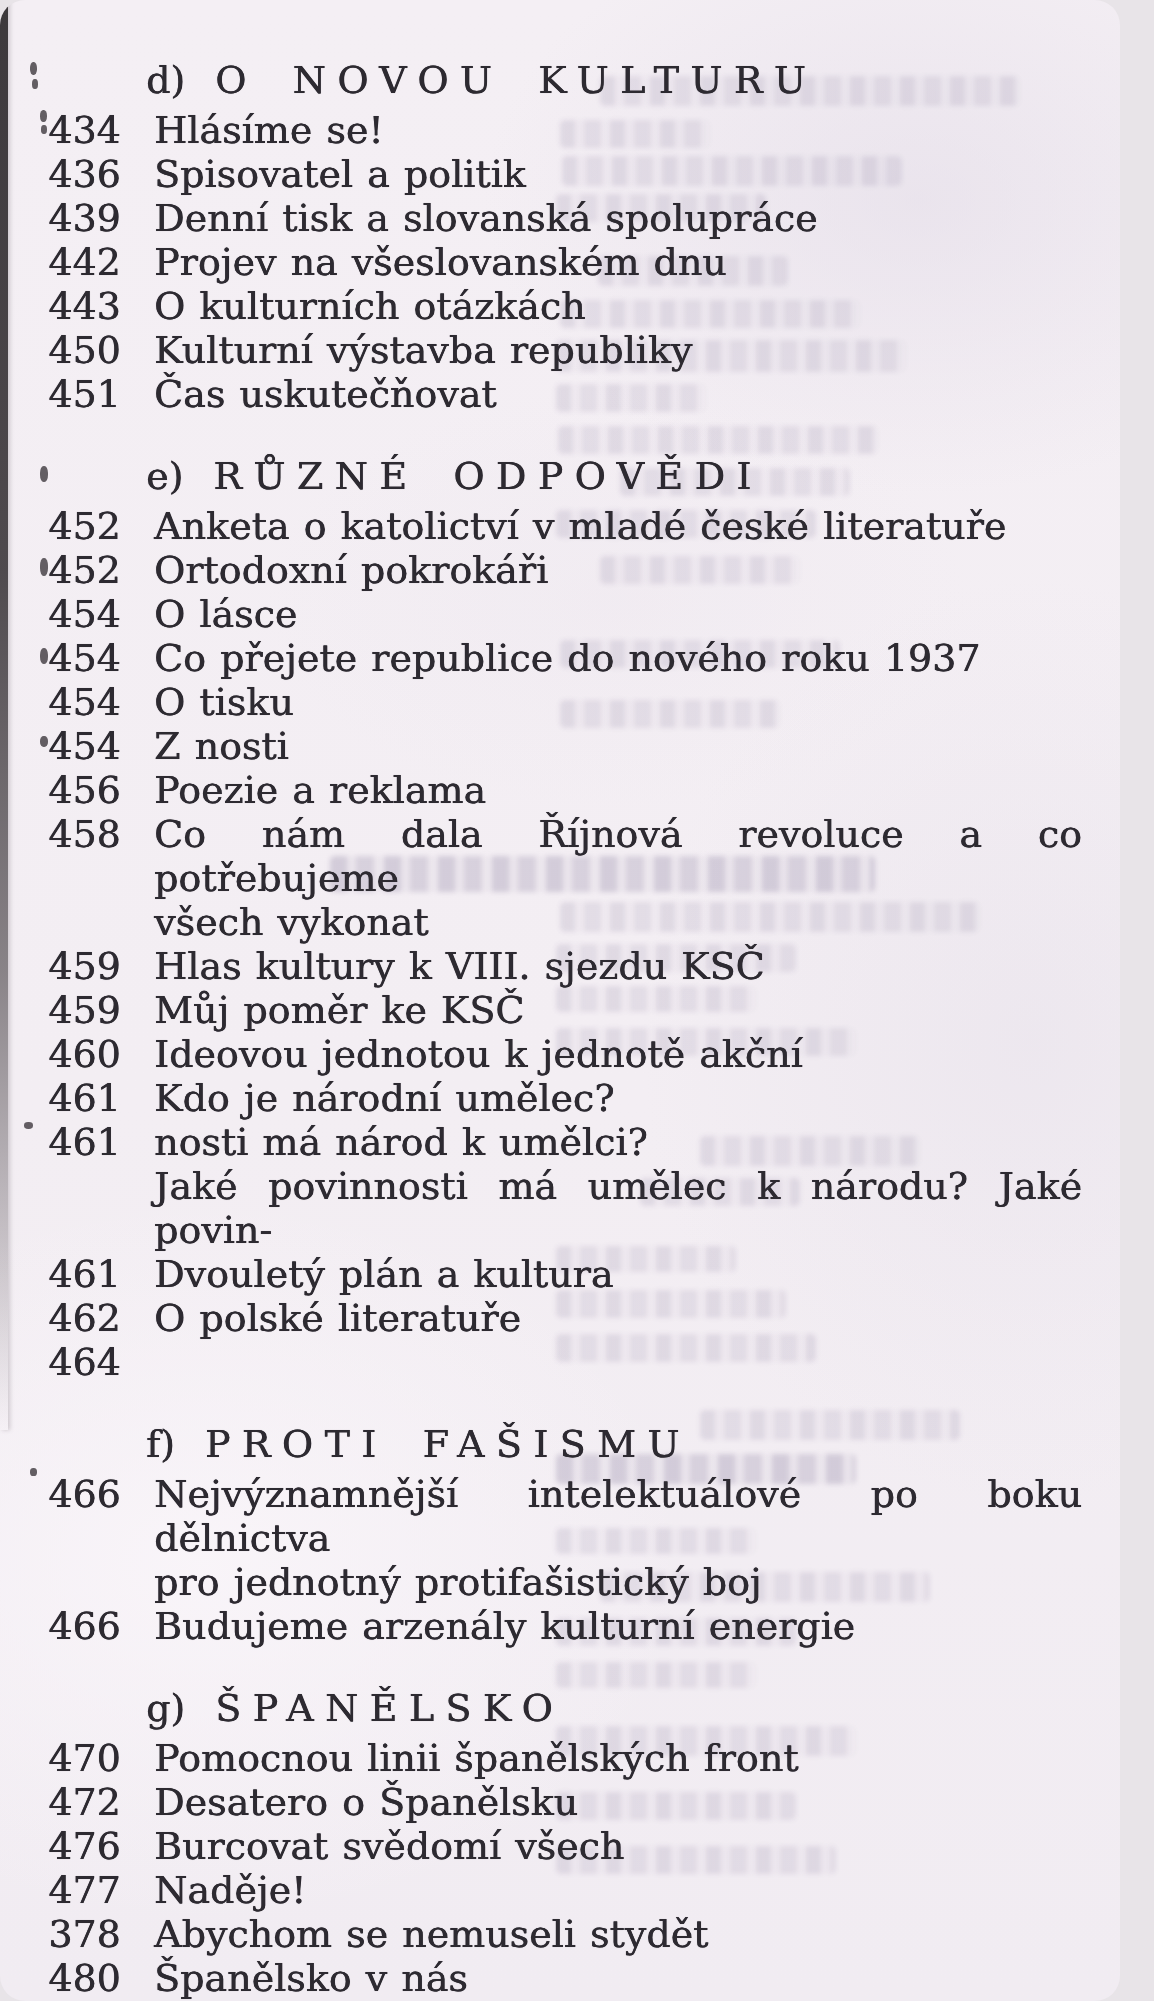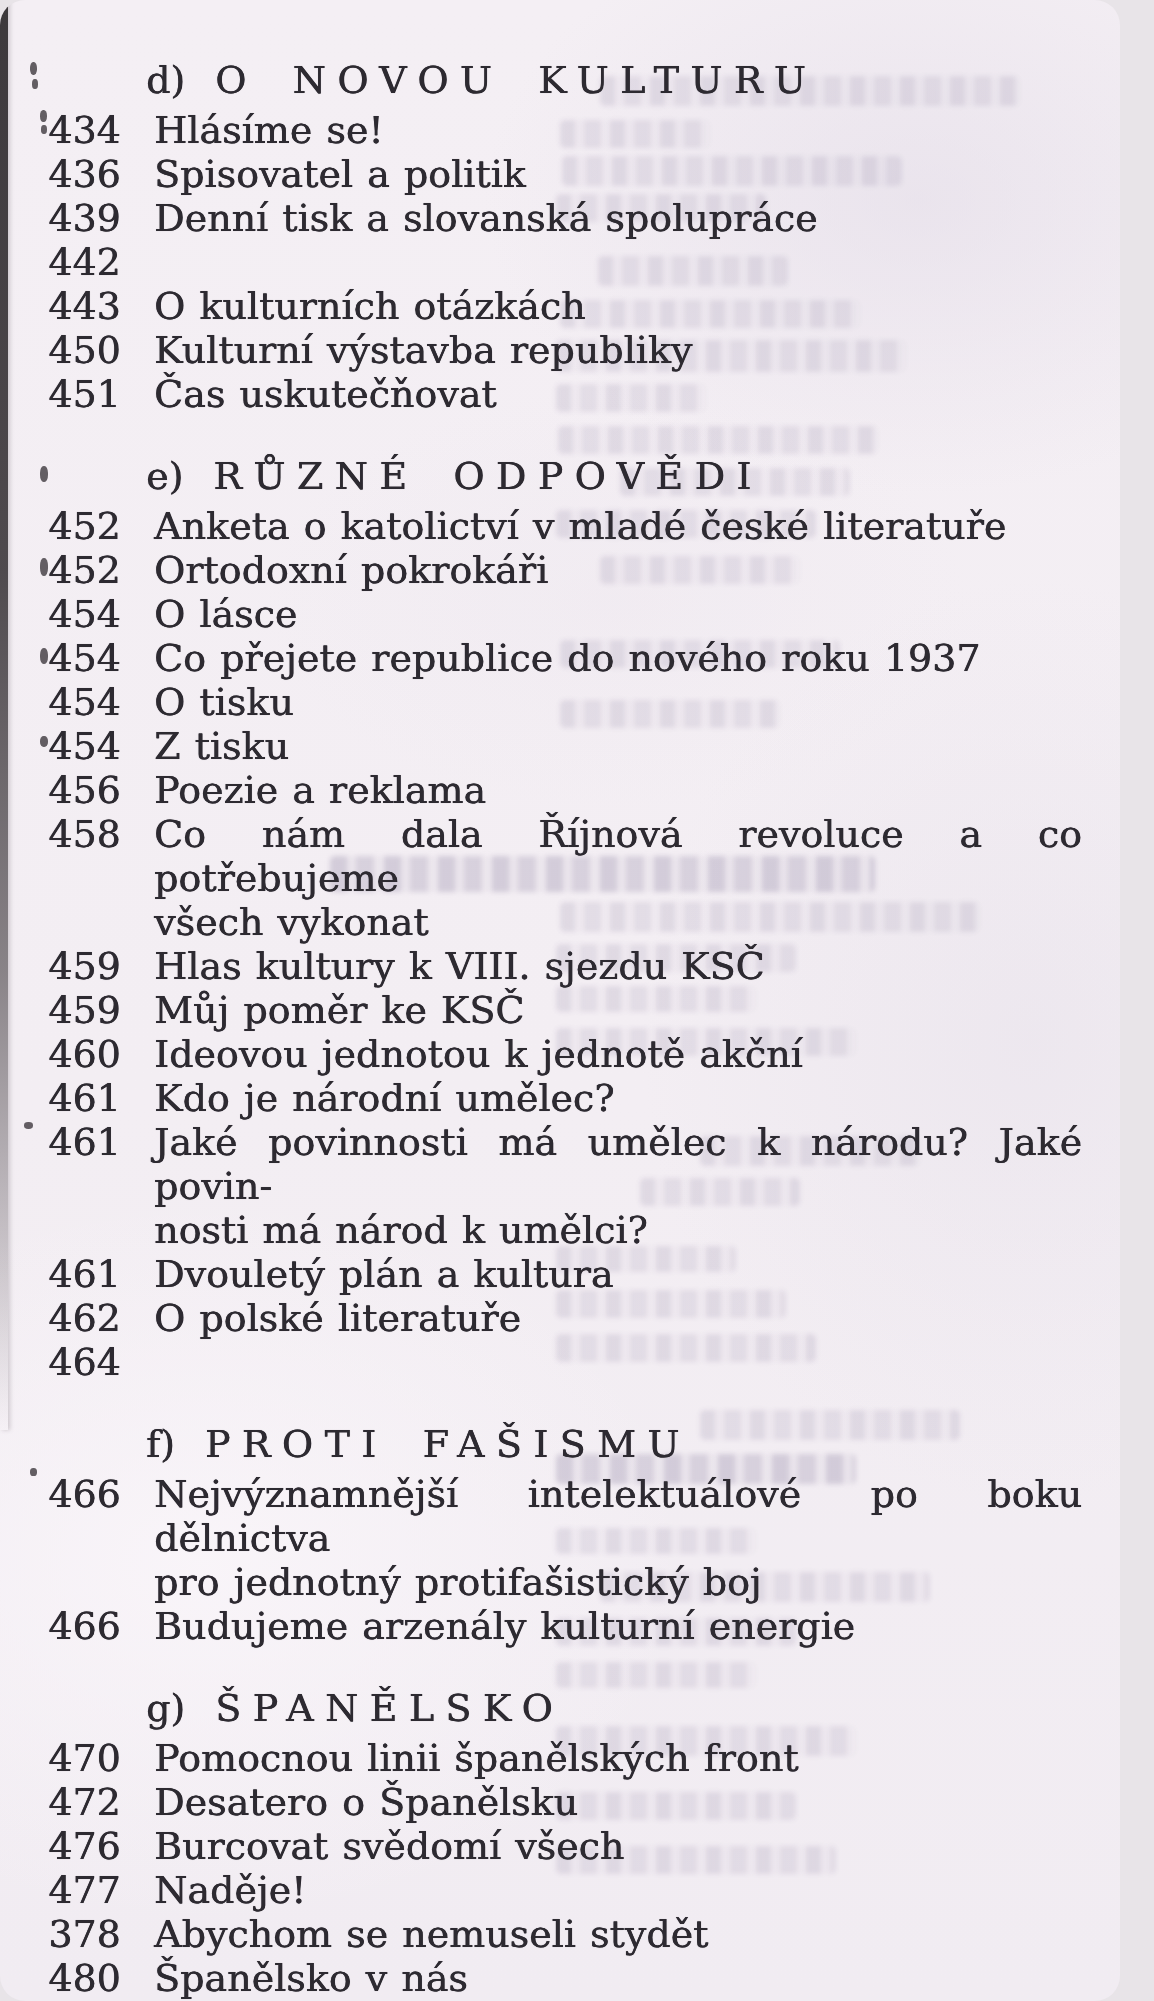--- a/index.html
+++ b/index.html
@@ -135,20 +135,23 @@
         </div>
       </div>
       <div class="entry">
         <div class="num">439</div>
         <div class="text">
           <div class="line">Denní tisk a slovanská spolupráce</div>
         </div>
       </div>
       <div class="entry">
         <div class="num">442</div>
+        <div class="text">
+          <div class="line">Projev na všeslovanském dnu</div>
+        </div>
       </div>
       <div class="entry">
         <div class="num">443</div>
         <div class="text">
           <div class="line">O kulturních otázkách</div>
         </div>
       </div>
       <div class="entry">
         <div class="num">450</div>
         <div class="text">
@@ -188,21 +191,21 @@
       </div>
       <div class="entry">
         <div class="num">454</div>
         <div class="text">
           <div class="line">O tisku</div>
         </div>
       </div>
       <div class="entry">
         <div class="num">454</div>
         <div class="text">
-          <div class="line">Z tisku</div>
+          <div class="line">Z nosti</div>
         </div>
       </div>
       <div class="entry">
         <div class="num">456</div>
         <div class="text">
           <div class="line">Poezie a reklama</div>
         </div>
       </div>
       <div class="entry">
         <div class="num">458</div>
@@ -231,22 +234,22 @@
       </div>
       <div class="entry">
         <div class="num">461</div>
         <div class="text">
           <div class="line">Kdo je národní umělec?</div>
         </div>
       </div>
       <div class="entry">
         <div class="num">461</div>
         <div class="text">
+          <div class="line">nosti má národ k umělci?</div>
           <div class="line j">Jaké povinnosti má umělec k národu? Jaké povin-</div>
-          <div class="line">nosti má národ k umělci?</div>
         </div>
       </div>
       <div class="entry">
         <div class="num">461</div>
         <div class="text">
           <div class="line">Dvouletý plán a kultura</div>
         </div>
       </div>
       <div class="entry">
         <div class="num">462</div>

